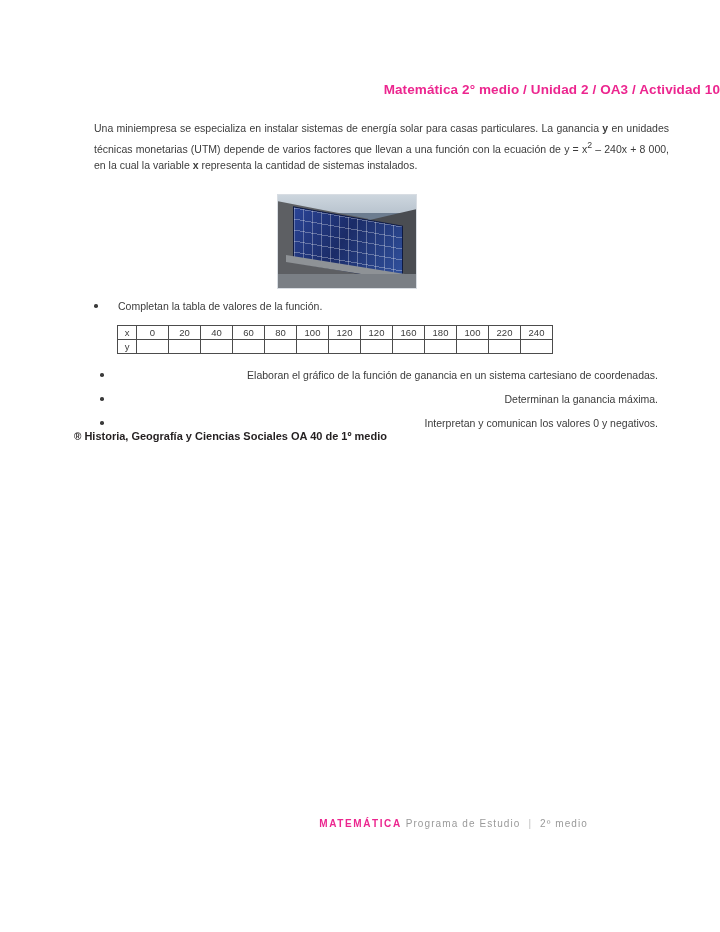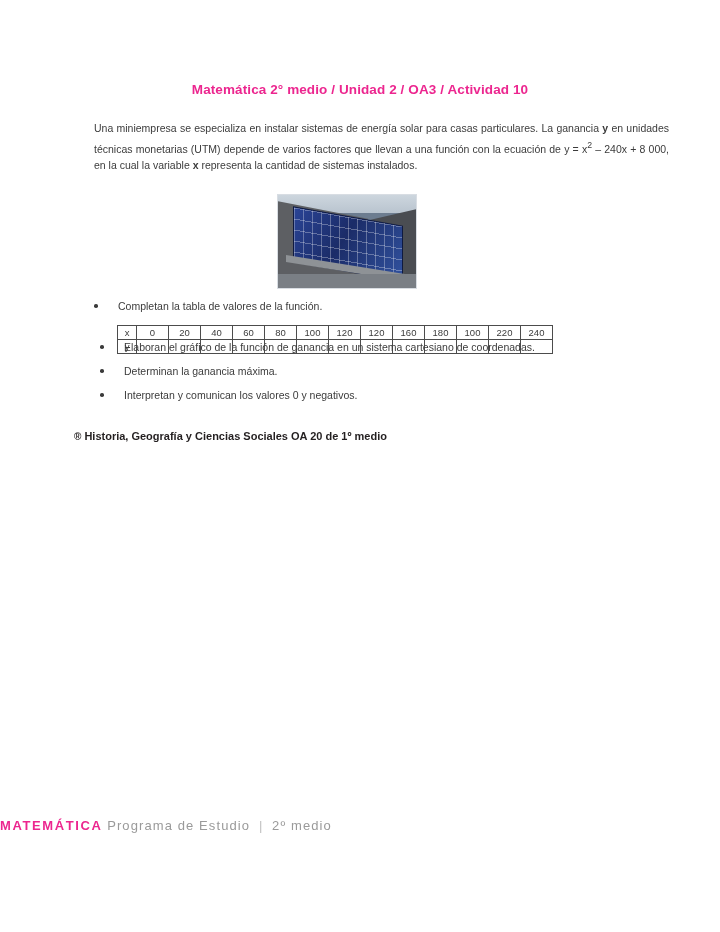--- a/index.html
+++ b/index.html
@@ -20,21 +20,21 @@
     left: 0;
     top: 0;
     width: 720px;
     height: 932px;
   }
   .title {
     position: absolute;
     left: 0;
     top: 82px;
     width: 720px;
-    text-align: center;
+    text-align: right;
     color: #ec268f;
     font-size: 13.5px;
     font-weight: bold;
     letter-spacing: 0.1px;
   }
   .intro {
     position: absolute;
     left: 74px;
     top: 120px;
     width: 575px;
@@ -114,21 +114,21 @@
     content: "";
     position: absolute;
     left: 2px;
     top: 5px;
     width: 3.5px;
     height: 3.5px;
     border-radius: 50%;
     background: #3b3b3b;
   }
   #bullet-first { position: absolute; left: 92px; top: 299px; width: 560px; }
-  #bullets-rest { position: absolute; left: 98px; top: 340px; width: 560px; }
+  #bullets-rest { position: absolute; left: 98px; top: 368px; width: 560px; text-align: right; }
   #bullets-rest .bullet-row { margin-bottom: 9px; }
 
   .values-table {
     position: absolute;
     left: 117px;
     top: 325px;
     border-collapse: collapse;
     font-size: 10px;
     color: #3b3b3b;
   }
@@ -157,22 +157,22 @@
   .cross-ref .badge {
     display: inline-block;
     font-size: 10px;
     margin-right: 3px;
   }
   .footer {
     position: absolute;
     left: 0;
     top: 818px;
     width: 588px;
-    text-align: left;
-    font-size: 13px;
+    text-align: right;
+    font-size: 10px;
     color: #9a9a9a;
     letter-spacing: 1.1px;
   }
   .footer .mat {
     color: #ec268f;
     font-weight: bold;
     letter-spacing: 1.6px;
   }
   .footer .sep {
     color: #c0c0c0;
@@ -240,21 +240,21 @@
   </tbody>
     </table>
 
   <div id="bullets-rest" class="bullets">
     <div class="bullet-row">Elaboran el gráfico de la función de ganancia en un sistema cartesiano de coordenadas.</div>
     <div class="bullet-row">Determinan la ganancia máxima.</div>
     <div class="bullet-row">Interpretan y comunican los valores 0 y negativos.</div>
   </div>
 
   <div class="cross-ref">
-    <span class="badge">®</span><span>Historia, Geografía y Ciencias Sociales OA 20 de 1º medio</span>
+    <span class="badge">®</span><span>Historia, Geografía y Ciencias Sociales OA 40 de 1º medio</span>
   </div>
 
   <div class="footer">
     <span class="mat">MATEMÁTICA</span>
     <span>Programa de Estudio</span>
     <span class="sep">|</span>
     <span>2º medio</span>
   </div>
 
 </div>

